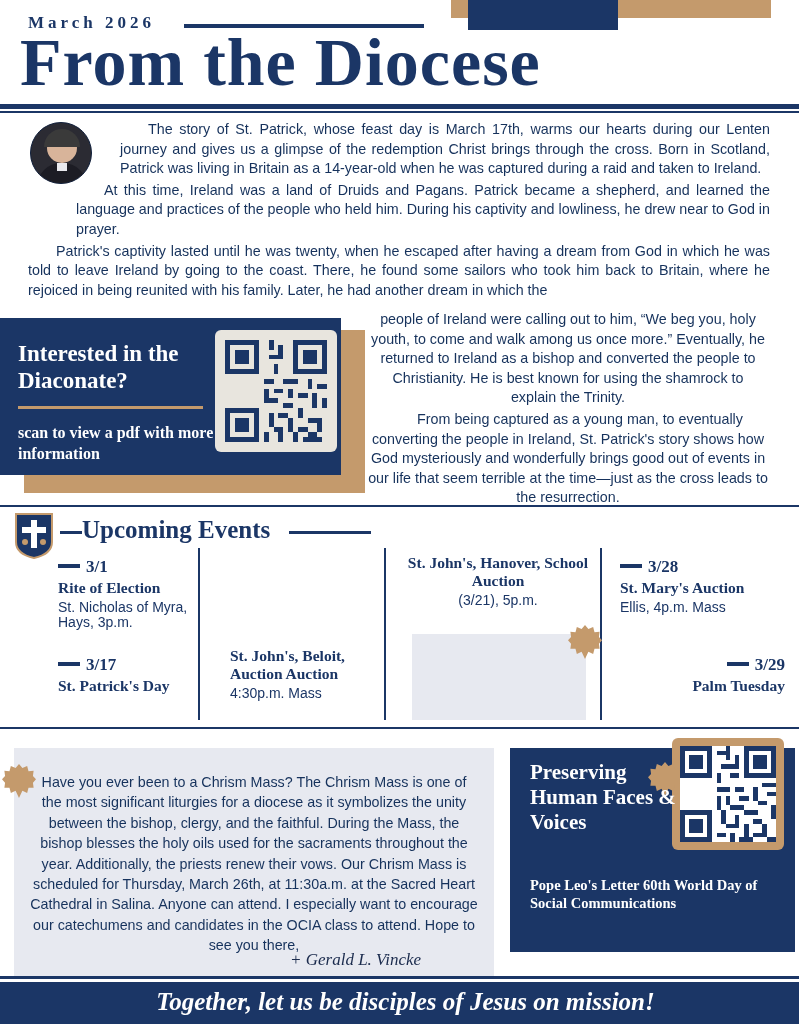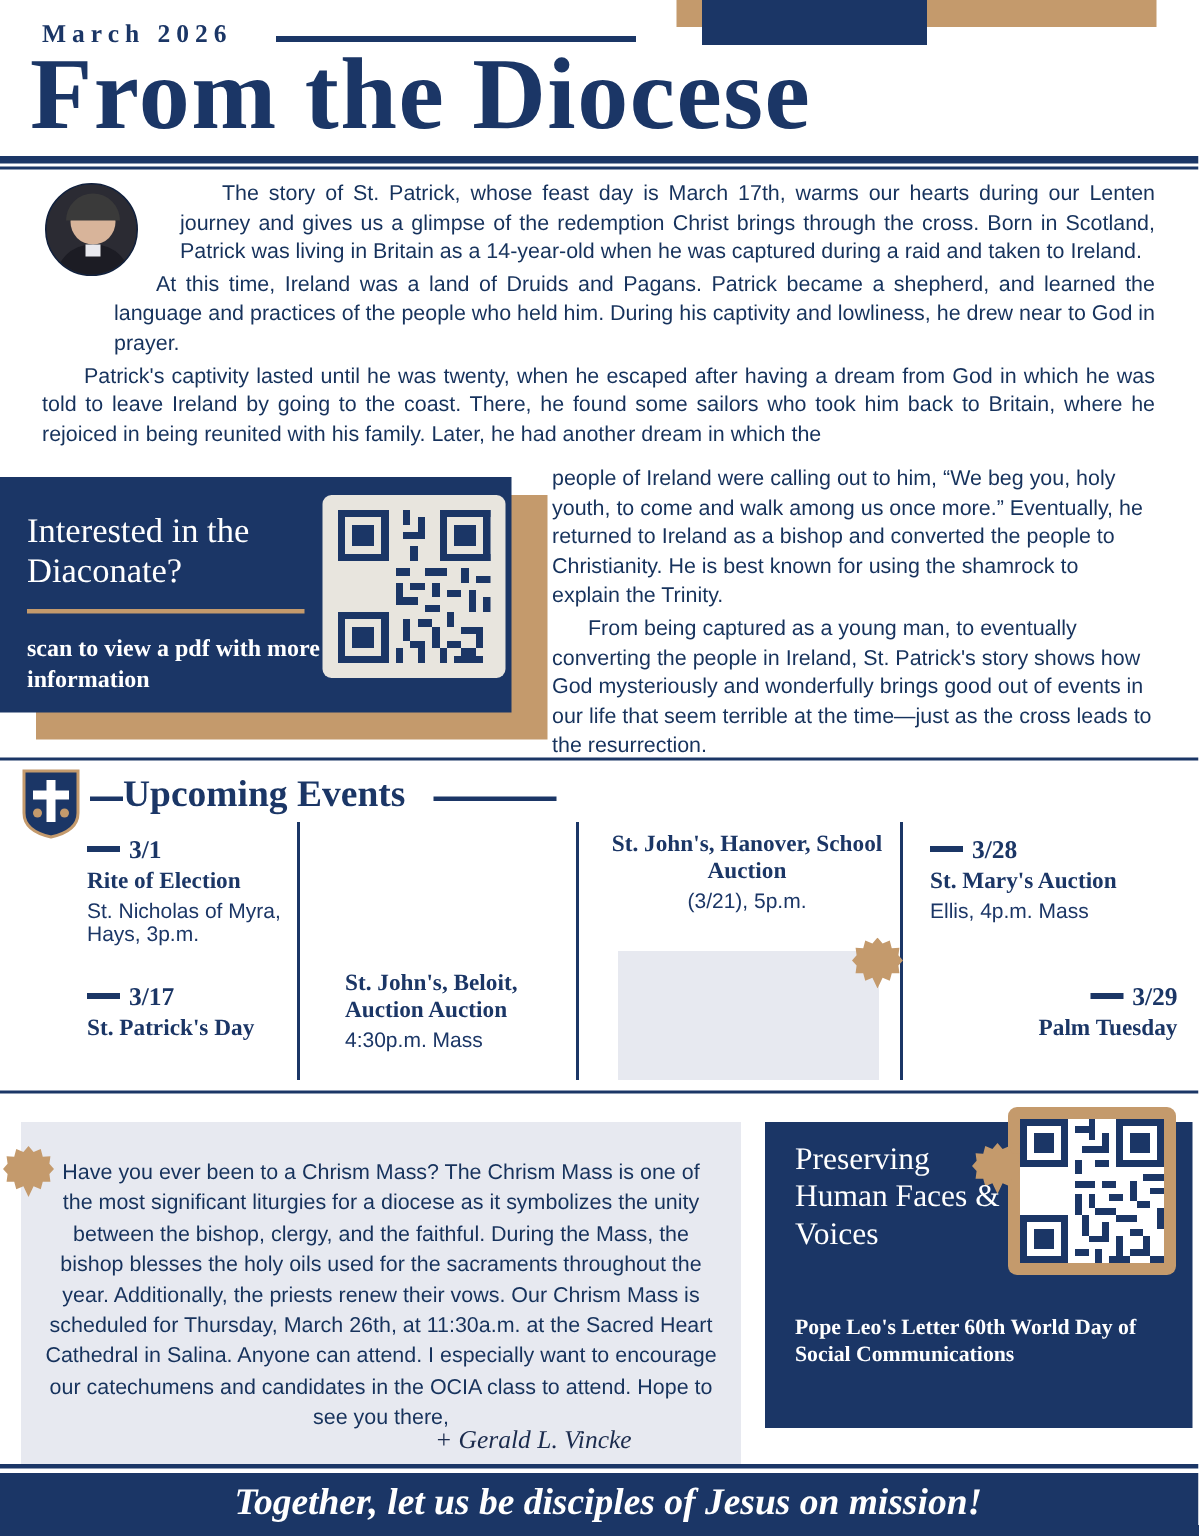--- a/index.html
+++ b/index.html
@@ -85,21 +85,21 @@
   .diaconate-tan {
     position:absolute; left:24px; top:330px; width:341px; height:163px;
     background:#c49a6c;
   }
   .diaconate-navy {
     position:absolute; left:0; top:318px; width:341px; height:157px;
     background:#1b3666;
   }
   .diaconate-title {
     position:absolute; left:18px; top:340px; width:200px;
-    font-family:"Liberation Serif", serif; font-weight:normal;
+    font-family:"Liberation Serif", serif; font-weight:bold;
     font-size:23px; line-height:27px; color:#ffffff;
   }
   .diaconate-rule {
     position:absolute; left:18px; top:406px; width:185px; height:3px;
     background:#c49a6c;
   }
   .diaconate-sub {
     position:absolute; left:18px; top:422px; width:215px;
     font-family:"Liberation Serif", serif; font-weight:bold;
     font-size:16px; line-height:21px; color:#ffffff;
@@ -178,21 +178,21 @@
     font-size:17px; color:#1b2b4d;
   }
   .burst-left { left:2px; top:764px; }
 
   .preserve-navy {
     position:absolute; left:510px; top:748px; width:285px; height:204px;
     background:#1b3666;
   }
   .preserve-title {
     position:absolute; left:530px; top:760px; width:150px;
-    font-family:"Liberation Serif", serif; font-weight:normal;
+    font-family:"Liberation Serif", serif; font-weight:bold;
     font-size:21px; line-height:25px; color:#ffffff;
   }
   .preserve-sub {
     position:absolute; left:530px; top:876px; width:250px;
     font-family:"Liberation Serif", serif; font-weight:bold;
     font-size:14.5px; line-height:18px; color:#ffffff;
   }
   .qr-frame-2 {
     position:absolute; left:672px; top:738px; width:112px; height:112px;
     background:#c49a6c; border-radius:6px;
@@ -235,21 +235,21 @@
     <div class="collar"></div>
   </div>
 
   <div class="article">
     <div class="shape-left" style="height:0;width:0;"></div>
     <p class="para-a">The story of St. Patrick, whose feast day is March 17th, warms our hearts during our Lenten journey and gives us a glimpse of the redemption Christ brings through the cross. Born in Scotland, Patrick was living in Britain as a 14-year-old when he was captured during a raid and taken to Ireland.</p>
     <p style="margin-top:2px;margin-left:48px;">At this time, Ireland was a land of Druids and Pagans. Patrick became a shepherd, and learned the language and practices of the people who held him. During his captivity and lowliness, he drew near to God in prayer.</p>
     <p style="margin-top:2px;">Patrick's captivity lasted until he was twenty, when he escaped after having a dream from God in which he was told to leave Ireland by going to the coast. There, he found some sailors who took him back to Britain, where he rejoiced in being reunited with his family. Later, he had another dream in which the</p>
   </div>
 
-  <div style="position:absolute; left:368px; top:310px; width:400px; font-size:14.3px; line-height:19.6px; color:#16325c; text-align:left;">
+  <div style="position:absolute; left:368px; top:310px; width:400px; font-size:14.3px; line-height:19.6px; color:#16325c; text-align:center;">
       <div>people of Ireland were calling out to him, “We beg you, holy youth, to come and walk among us once more.” Eventually, he returned to Ireland as a bishop and converted the people to Christianity. He is best known for using the shamrock to explain the Trinity.</div>
       <div style="margin-top: 2px; text-indent: 24px;">From being captured as a young man, to eventually converting the people in Ireland, St. Patrick's story shows how God mysteriously and wonderfully brings good out of events in our life that seem terrible at the time—just as the cross leads to the resurrection.</div>
     </div>
 
   <div class="diaconate-tan"></div>
   <div class="diaconate-navy"></div>
   <div class="diaconate-title">Interested in the Diaconate?</div>
   <div class="diaconate-rule"></div>
   <div class="diaconate-sub">scan to view a pdf with more information</div>
   <div class="qr-frame-1"></div>

